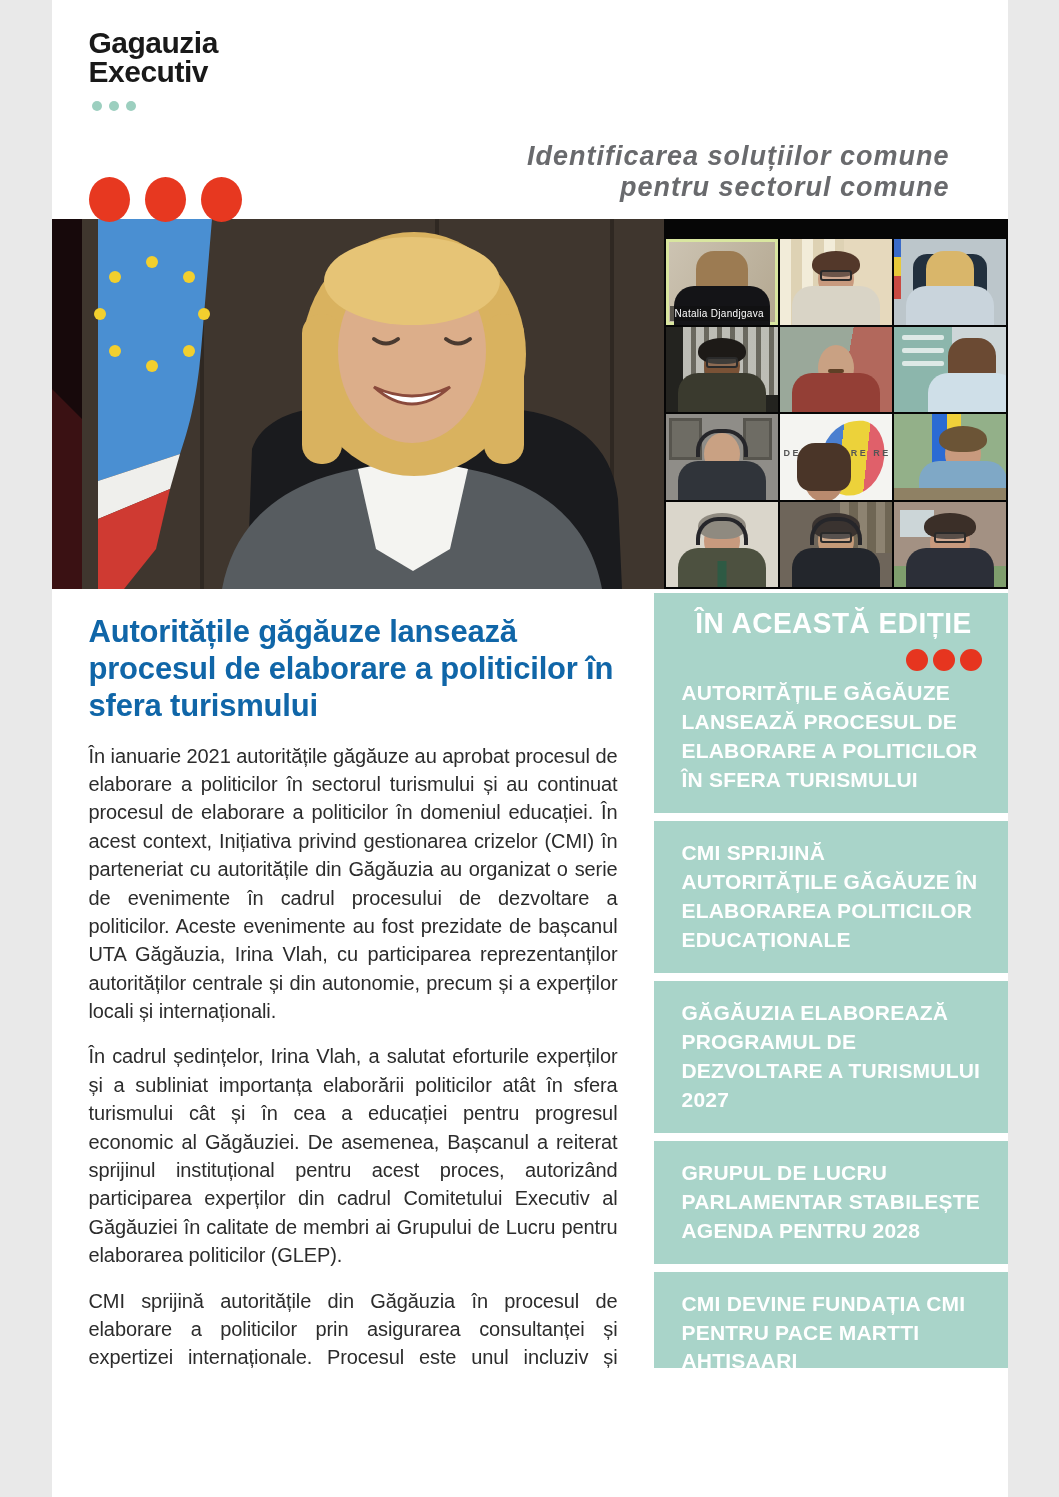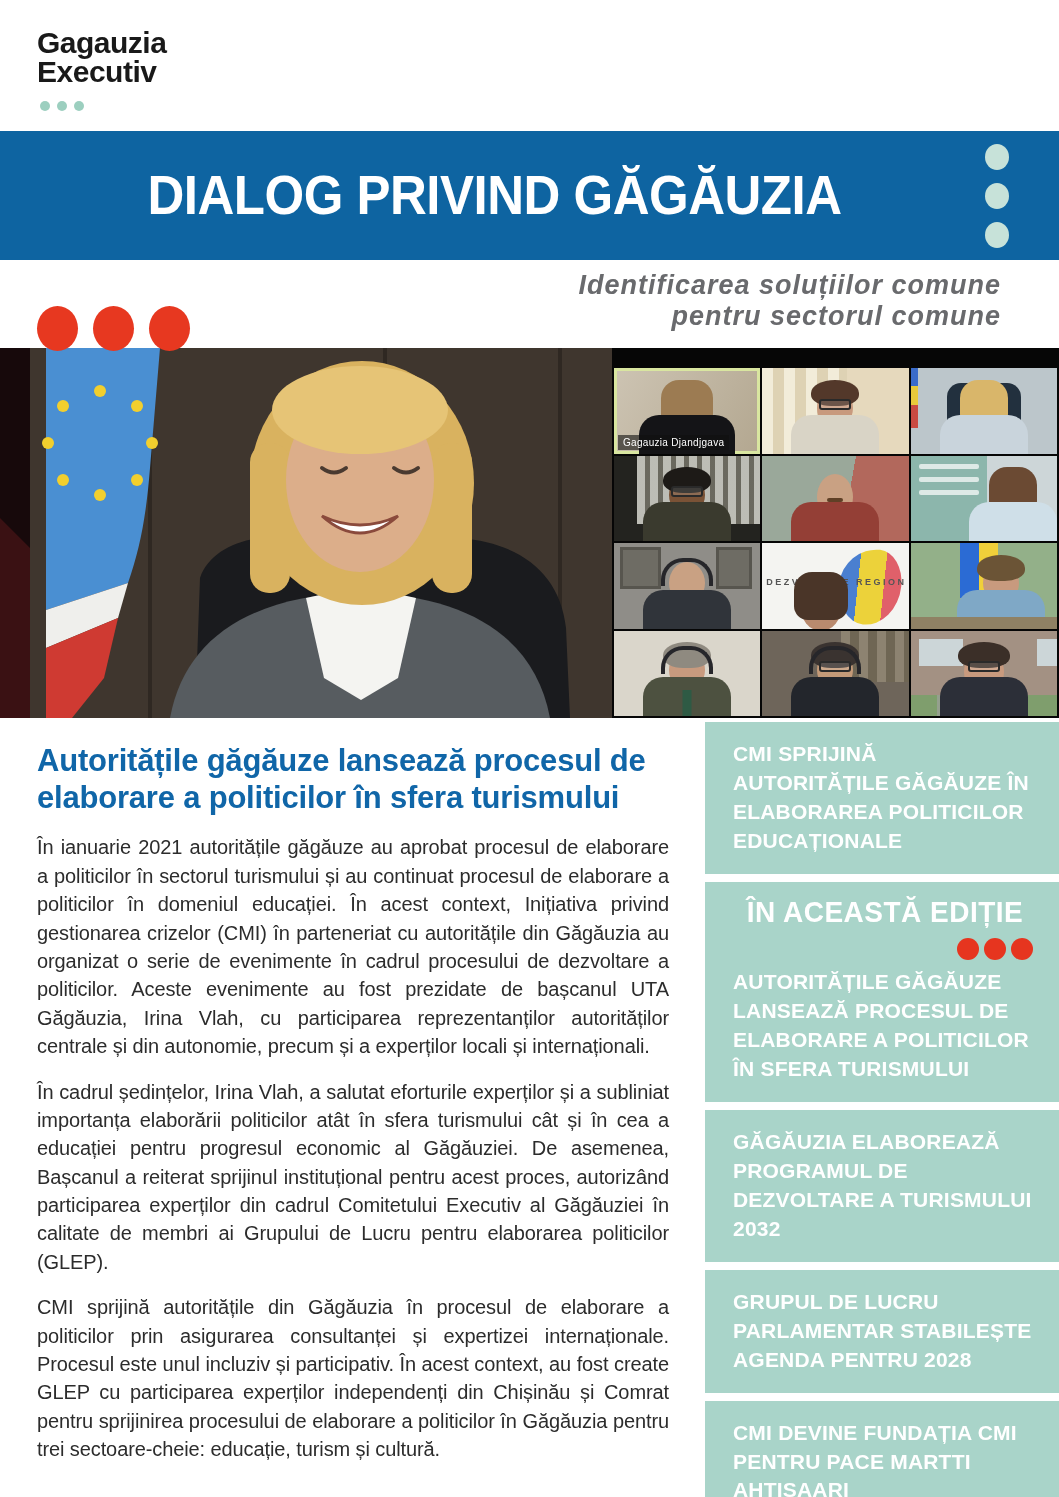--- a/index.html
+++ b/index.html
@@ -1,16 +1,16 @@
 <!DOCTYPE html>
 <html><head>
 <meta charset="utf-8">
 <style>
   html,body{margin:0;padding:0;background:#e9e9e9;}
-  .page{position:relative;width:1059px;height:1497px;margin:0 auto;background:#ffffff;
+  .page{position:relative;width:956px;height:1497px;margin:0 auto;background:#ffffff;
         font-family:"Liberation Sans","DejaVu Sans",sans-serif;overflow:hidden;}
 
   
   .masthead{position:relative;height:131px;}
   .logo{position:absolute;left:37px;top:28px;font-weight:800;font-size:30px;line-height:.98;color:#191919;letter-spacing:-.5px;}
   .logo-dots{position:absolute;left:40px;top:101px;display:flex;gap:7px;}
   .logo-dots span{width:10px;height:10px;border-radius:50%;background:#9ccfbf;display:block;}
   .issue-date{position:absolute;right:28px;top:64px;font-size:25px;font-weight:700;color:#2e2e2e;letter-spacing:1px;}
 
   
@@ -134,28 +134,20 @@
       <div>Gagauzia</div>
       <div>Executiv</div>
     </div>
     <div class="logo-dots">
       <span></span>
         <span></span>
         <span></span>
     </div>
   </div>
 
-  <div class="banner">
-    <div class="banner-title">DIALOG PRIVIND GĂGĂUZIA</div>
-    <div class="banner-dots">
-      <span></span>
-        <span></span>
-        <span></span>
-    </div>
-  </div>
 
   <div class="tagline-strip">
     <div class="red-dots">
       <span></span>
         <span></span>
         <span></span>
     </div>
     <div class="tagline">
       <div>Identificarea soluțiilor comune</div>
       <div>pentru sectorul comune</div>
@@ -202,21 +194,21 @@
         <path d="M394,120 q12,9 24,0" stroke="#4a3a30" stroke-width="4" fill="none" stroke-linecap="round"></path>
         <path d="M322,168 Q360,202 398,168 Q360,186 322,168 Z" fill="#ffffff" stroke="#8a4a3c" stroke-width="3"></path>
       </g>
     </svg>
 
     <div class="vgrid">
       <div class="tile t1">
         <div class="p-head long"></div>
         <div class="red-top"></div>
         <div class="p-torso"></div>
-        <div class="name-tag">Gagauzia Djandjgava</div>
+        <div class="name-tag">Natalia Djandjgava</div>
       </div>
       <div class="tile t2">
         <div class="curtain"></div>
         <div class="p-head"></div>
         <div class="glasses"></div>
         <div class="p-torso"></div>
       </div>
       <div class="tile t3">
         <div class="sliver"></div>
         <div class="chair"></div>
@@ -286,34 +278,34 @@
 
   <div class="content">
     <div class="article">
       <h1 class="article-title">Autoritățile găgăuze lansează procesul de elaborare a politicilor în sfera turismului</h1>
       <p>În ianuarie 2021 autoritățile găgăuze au aprobat procesul de elaborare a politicilor în sectorul turismului și au continuat procesul de elaborare a politicilor în domeniul educației. În acest context, Inițiativa privind gestionarea crizelor (CMI) în parteneriat cu autoritățile din Găgăuzia au organizat o serie de evenimente în cadrul procesului de dezvoltare a politicilor. Aceste evenimente au fost prezidate de bașcanul UTA Găgăuzia, Irina Vlah, cu participarea reprezentanților autorităților centrale și din autonomie, precum și a experților locali și internaționali.</p>
       <p>În cadrul ședințelor, Irina Vlah, a salutat eforturile experților și a subliniat importanța elaborării politicilor atât în sfera turismului cât și în cea a educației pentru progresul economic al Găgăuziei. De asemenea, Bașcanul a reiterat sprijinul instituțional pentru acest proces, autorizând participarea experților din cadrul Comitetului Executiv al Găgăuziei în calitate de membri ai Grupului de Lucru pentru elaborarea politicilor (GLEP).</p>
       <p>CMI sprijină autoritățile din Găgăuzia în procesul de elaborare a politicilor prin asigurarea consultanței și expertizei internaționale. Procesul este unul incluziv și participativ. În acest context, au fost create GLEP cu participarea experților independenți din Chișinău și Comrat pentru sprijinirea procesului de elaborare a politicilor în Găgăuzia pentru trei sectoare-cheie: educație, turism și cultură.</p>
     </div>
 
     <div class="sidebar">
-      <div class="sb-block">
-        <div class="sb-item">CMI SPRIJINĂ AUTORITĂȚILE GĂGĂUZE ÎN ELABORAREA POLITICILOR EDUCAȚIONALE</div>
-      </div>
       <div class="sb-block sb-header">
         <div class="sb-title">ÎN ACEASTĂ EDIȚIE</div>
         <div class="sb-dots">
           <span></span>
             <span></span>
             <span></span>
         </div>
         <div class="sb-item">AUTORITĂȚILE GĂGĂUZE LANSEAZĂ PROCESUL DE ELABORARE A POLITICILOR ÎN SFERA TURISMULUI</div>
       </div>
       <div class="sb-block">
-        <div class="sb-item">GĂGĂUZIA ELABOREAZĂ PROGRAMUL DE DEZVOLTARE A TURISMULUI 2032</div>
+        <div class="sb-item">CMI SPRIJINĂ AUTORITĂȚILE GĂGĂUZE ÎN ELABORAREA POLITICILOR EDUCAȚIONALE</div>
+      </div>
+      <div class="sb-block">
+        <div class="sb-item">GĂGĂUZIA ELABOREAZĂ PROGRAMUL DE DEZVOLTARE A TURISMULUI 2027</div>
       </div>
       <div class="sb-block">
         <div class="sb-item">GRUPUL DE LUCRU PARLAMENTAR STABILEȘTE AGENDA PENTRU 2028</div>
       </div>
       <div class="sb-block">
         <div class="sb-item">CMI DEVINE FUNDAȚIA CMI PENTRU PACE MARTTI AHTISAARI</div>
       </div>
       <div class="sb-block sb-stub"></div>
     </div>
   </div>

